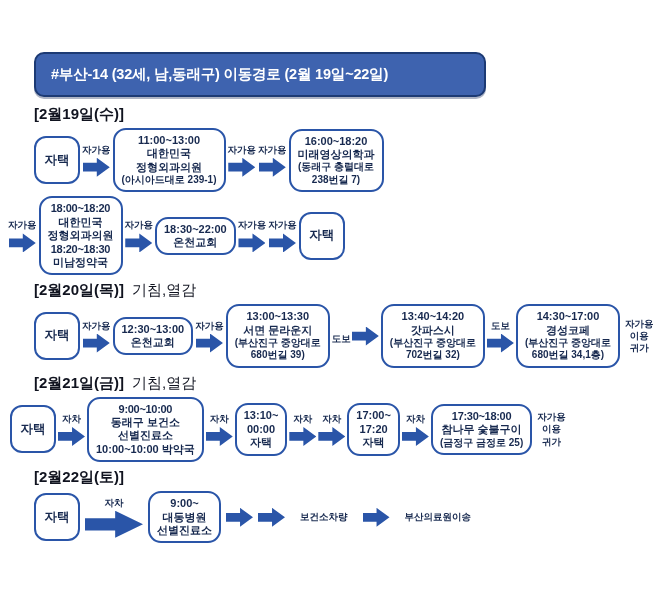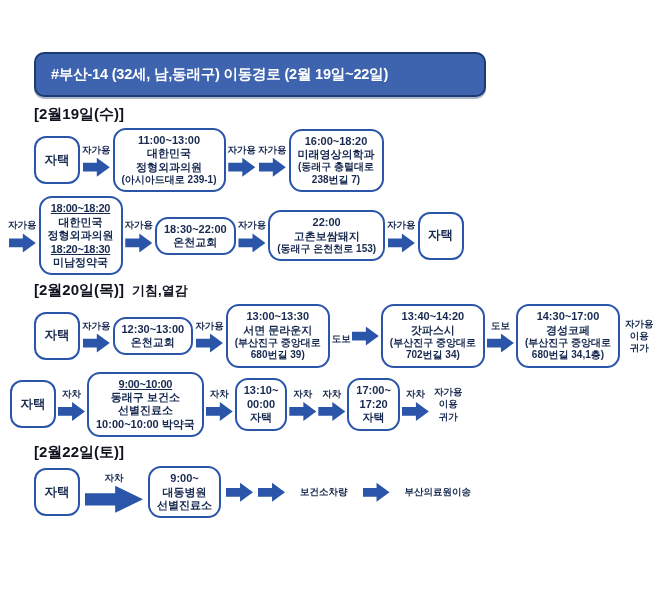--- a/index.html
+++ b/index.html
@@ -14,31 +14,31 @@
   }
   .title-bar{
     width:452px;background:var(--titlebg);border:2px solid var(--titleborder);
     border-radius:10px;padding:11px 15px;margin-bottom:8px;
     box-shadow:0 2px 0 rgba(20,40,90,.35);
     margin-top:26px;
   }
   .title-bar span{color:#fff;font-size:14.5px;font-weight:800;letter-spacing:-.2px;}
   .section{margin-top:4px;}
   .section-header{font-size:15px;font-weight:800;color:var(--header);margin:6px 0 2px;}
-  .section-note{font-size:13px;font-weight:700;margin-left:8px;}
+  .section-note{font-size:15px;font-weight:400;margin-left:8px;}
   .row{display:flex;align-items:center;gap:2px;margin-top:4px;}
   .row.cont{margin-left:-26px;}
   .row.flush{margin-left:-24px;}
   .box{
     background:#fff;border:2.5px solid var(--line);border-radius:13px;
     padding:4px 7px;display:flex;flex-direction:column;align-items:center;
     justify-content:center;text-align:center;color:var(--ink);flex:0 0 auto;
   }
   .box .ln{font-size:11px;font-weight:700;line-height:1.22;white-space:nowrap;}
-  .box .ln.b{font-weight:800;letter-spacing:-.3px;text-decoration:underline;}
+  .box .ln.b{font-weight:800;letter-spacing:-.3px;}
   .box .ln.s{font-size:10px;}
   .box.home{min-width:46px;min-height:48px;border-radius:12px;}
   .box.home .ln{font-size:12.5px;}
   .arrow-group{display:flex;flex-direction:column;align-items:center;justify-content:center;flex:0 0 auto;}
   .arrow-group.pos-left{flex-direction:row;gap:1px;}
   .arrow-group.pos-left .arrow-label{margin:6px 0 0 0;}
   .arrow-label{font-size:9.5px;font-weight:700;color:var(--ink);white-space:nowrap;margin-bottom:1px;}
   .arrow-shape{
     width:27px;height:19px;background:var(--arrow);
     clip-path:polygon(0 27%,52% 27%,52% 0,100% 50%,52% 100%,52% 73%,0 73%);
@@ -108,25 +108,20 @@
             <div class="arrow-shape"></div>
           </div>
           <div class="box">
             <div class="ln">18:30~22:00</div>
             <div class="ln">온천교회</div>
           </div>
           <div class="arrow-group">
             <span class="arrow-label">자가용</span>
             <div class="arrow-shape"></div>
           </div>
-          <div class="box">
-            <div class="ln">22:00</div>
-            <div class="ln">고촌보쌈돼지</div>
-            <div class="ln s">(동래구 온천천로 153)</div>
-          </div>
           <div class="arrow-group">
             <span class="arrow-label">자가용</span>
             <div class="arrow-shape"></div>
           </div>
           <div class="box home">
             <div class="ln">자택</div>
           </div>
         </div>
       </div>
       <div class="section">
@@ -154,40 +149,41 @@
             <div class="ln s">680번길 39)</div>
           </div>
           <div class="arrow-group pos-left">
             <span class="arrow-label">도보</span>
             <div class="arrow-shape"></div>
           </div>
           <div class="box">
             <div class="ln">13:40~14:20</div>
             <div class="ln">갓파스시</div>
             <div class="ln s">(부산진구 중앙대로</div>
-            <div class="ln s">702번길 34)</div>
+            <div class="ln s">702번길 32)</div>
           </div>
           <div class="arrow-group">
             <span class="arrow-label">도보</span>
             <div class="arrow-shape"></div>
           </div>
           <div class="box">
             <div class="ln">14:30~17:00</div>
             <div class="ln">경성코페</div>
             <div class="ln s">(부산진구 중앙대로</div>
             <div class="ln s">680번길 34,1층)</div>
           </div>
           <div class="side-label">
             <div>자가용</div>
             <div>이용</div>
             <div>귀가</div>
           </div>
         </div>
       </div>
       <div class="section">
+        <div class="section-header"><span>[2월21일(금)]</span><span class="section-note">기침,열감</span></div>
         <div class="row flush">
           <div class="box home">
             <div class="ln">자택</div>
           </div>
           <div class="arrow-group">
             <span class="arrow-label">자차</span>
             <div class="arrow-shape"></div>
           </div>
           <div class="box">
             <div class="ln b">9:00~10:00</div>
@@ -214,20 +210,25 @@
           </div>
           <div class="box">
             <div class="ln">17:00~</div>
             <div class="ln">17:20</div>
             <div class="ln">자택</div>
           </div>
           <div class="arrow-group">
             <span class="arrow-label">자차</span>
             <div class="arrow-shape"></div>
           </div>
+          <div class="box">
+            <div class="ln b">17:30~18:00</div>
+            <div class="ln">참나무 숯불구이</div>
+            <div class="ln s">(금정구 금정로 25)</div>
+          </div>
           <div class="side-label">
             <div>자가용</div>
             <div>이용</div>
             <div>귀가</div>
           </div>
         </div>
       </div>
       <div class="section">
         <div class="section-header"><span>[2월22일(토)]</span></div>
         <div class="row">

